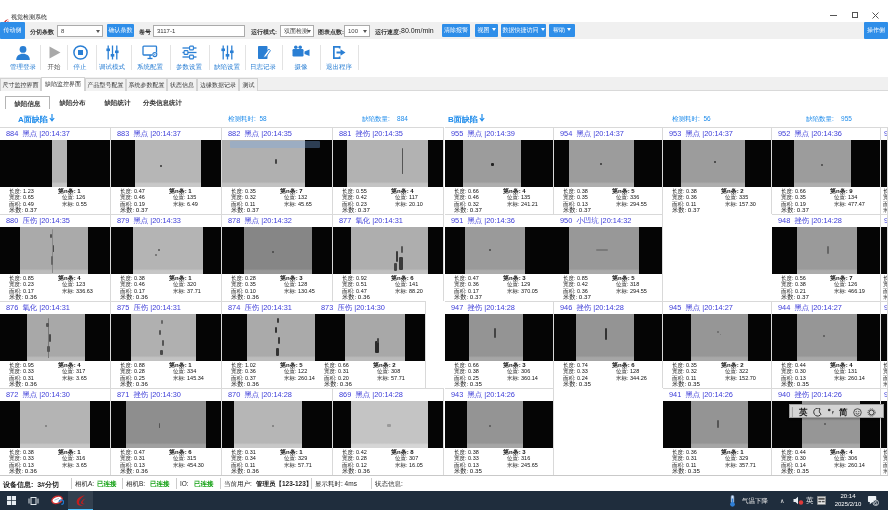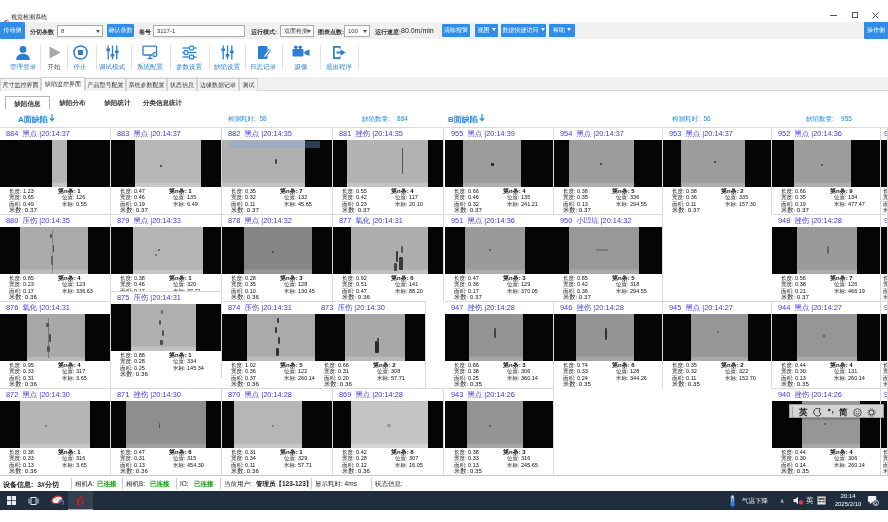--- a/index.html
+++ b/index.html
@@ -332,21 +332,21 @@
         <div style="position:absolute;left:48px;top:4px;width:1px;height:40px;background:#777;border-radius:1px"></div>
         <div style="position:absolute;left:46px;top:9px;width:3px;height:4px;background:#555;border-radius:1px"></div>
         <div style="position:absolute;left:49px;top:20px;width:2px;height:8px;background:#4a4a4a;border-radius:1px"></div>
         <div style="position:absolute;left:47px;top:32px;width:3px;height:6px;background:#555;border-radius:1px"></div>
       </div>
       <div class="cst">
         <div class="stl">长度: 0.95<br>宽度: 0.33<br>面积: 0.31<br><span class="mi">米数: 0.36</span></div>
         <div class="str"><b>第n条: 4</b><br><span style="margin-left:4px">位置: 317</span><br><span style="margin-left:4px">米标: 3.65</span></div>
       </div>
     </div>
-<div class="cell" style="left:111px;top:291px;width:111px;height:87px">
+<div class="cell" style="left:111px;top:301px;width:111px;height:87px">
       <div class="chdr">875&nbsp;&nbsp;压伤 |20:14:31</div>
       <div class="cimg" style="height:47px">
         <div style="position:absolute;left:20px;top:0;width:65px;height:47px;background:linear-gradient(to bottom,#b0b0b0 89%,#c2c2c2 93%)"></div>
         <div style="position:absolute;left:50px;top:6px;width:2px;height:4px;background:#666;border-radius:1px"></div>
         <div style="position:absolute;left:48px;top:16px;width:2px;height:5px;background:#555;border-radius:1px"></div>
         <div style="position:absolute;left:51px;top:26px;width:2px;height:6px;background:#555;border-radius:1px"></div>
         <div style="position:absolute;left:49px;top:36px;width:3px;height:5px;background:#4a4a4a;border-radius:1px"></div>
       </div>
       <div class="cst">
         <div class="stl">长度: 0.88<br>宽度: 0.28<br>面积: 0.25<br><span class="mi">米数: 0.36</span></div>
@@ -568,20 +568,31 @@
     </div>
 <div class="cell" style="left:445px;top:388px;width:109px;height:87px">
       <div class="chdr">943&nbsp;&nbsp;黑点 |20:14:26</div>
       <div class="cimg" style="height:47px">
         <div style="position:absolute;left:22px;top:0;width:56px;height:47px;background:linear-gradient(to bottom,#949494 89%,#a6a6a6 93%)"></div>
         <div style="position:absolute;left:44px;top:24px;width:2px;height:2px;background:#555;border-radius:1px"></div>
       </div>
       <div class="cst">
         <div class="stl">长度: 0.38<br>宽度: 0.33<br>面积: 0.13<br><span class="mi">米数: 0.35</span></div>
         <div class="str"><b>第n条: 3</b><br><span style="margin-left:4px">位置: 316</span><br><span style="margin-left:4px">米标: 245.65</span></div>
+      </div>
+    </div>
+<div class="cell" style="left:663px;top:388px;width:109px;height:87px">
+      <div class="chdr">941&nbsp;&nbsp;黑点 |20:14:26</div>
+      <div class="cimg" style="height:47px">
+        <div style="position:absolute;left:28px;top:0;width:57px;height:47px;background:linear-gradient(to bottom,#949494 89%,#a6a6a6 93%)"></div>
+        <div style="position:absolute;left:54px;top:19px;width:2px;height:8px;background:#555;border-radius:1px"></div>
+      </div>
+      <div class="cst">
+        <div class="stl">长度: 0.36<br>宽度: 0.31<br>面积: 0.11<br><span class="mi">米数: 0.35</span></div>
+        <div class="str"><b>第n条: 1</b><br><span style="margin-left:4px">位置: 329</span><br><span style="margin-left:4px">米标: 357.71</span></div>
       </div>
     </div>
 <div class="cell" style="left:772px;top:388px;width:109px;height:87px">
       <div class="chdr">940&nbsp;&nbsp;挫伤 |20:14:26</div>
       <div class="cimg" style="height:47px">
         <div style="position:absolute;left:30px;top:0;width:58px;height:47px;background:linear-gradient(to bottom,#969696 89%,#a8a8a8 93%)"></div>
         <div style="position:absolute;left:52px;top:22px;width:2px;height:2px;background:#555;border-radius:1px"></div>
       </div>
       <div class="cst">
         <div class="stl">长度: 0.44<br>宽度: 0.30<br>面积: 0.14<br><span class="mi">米数: 0.35</span></div>

